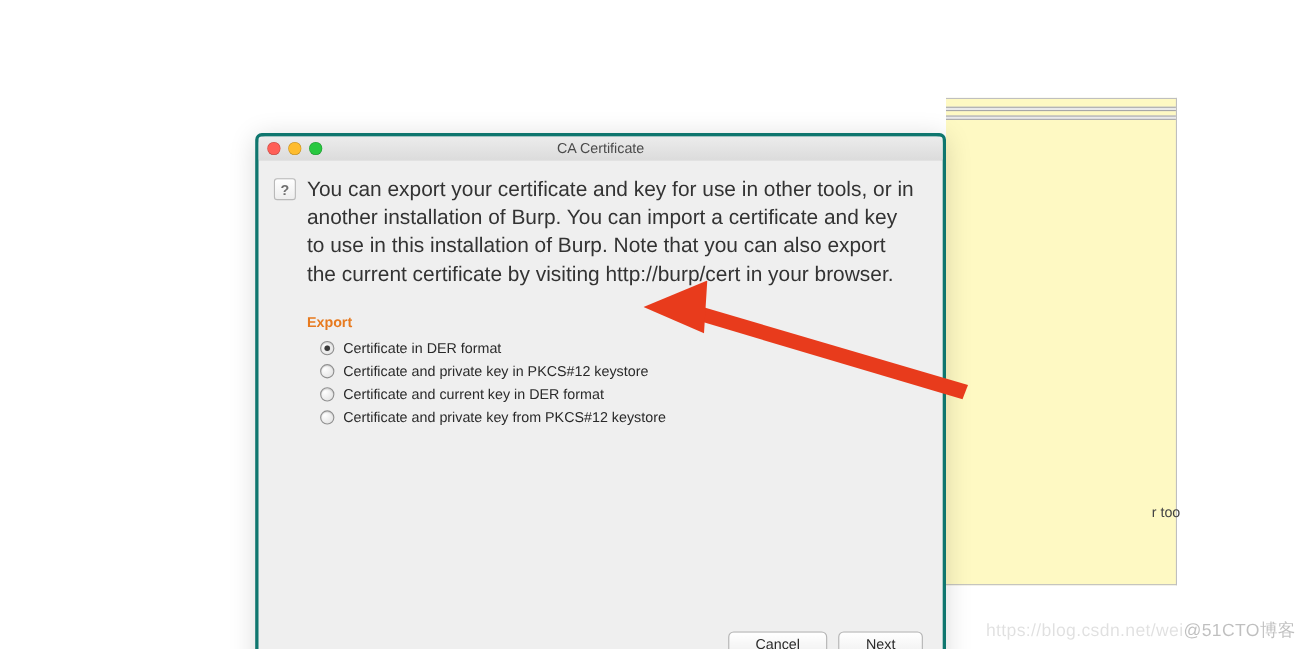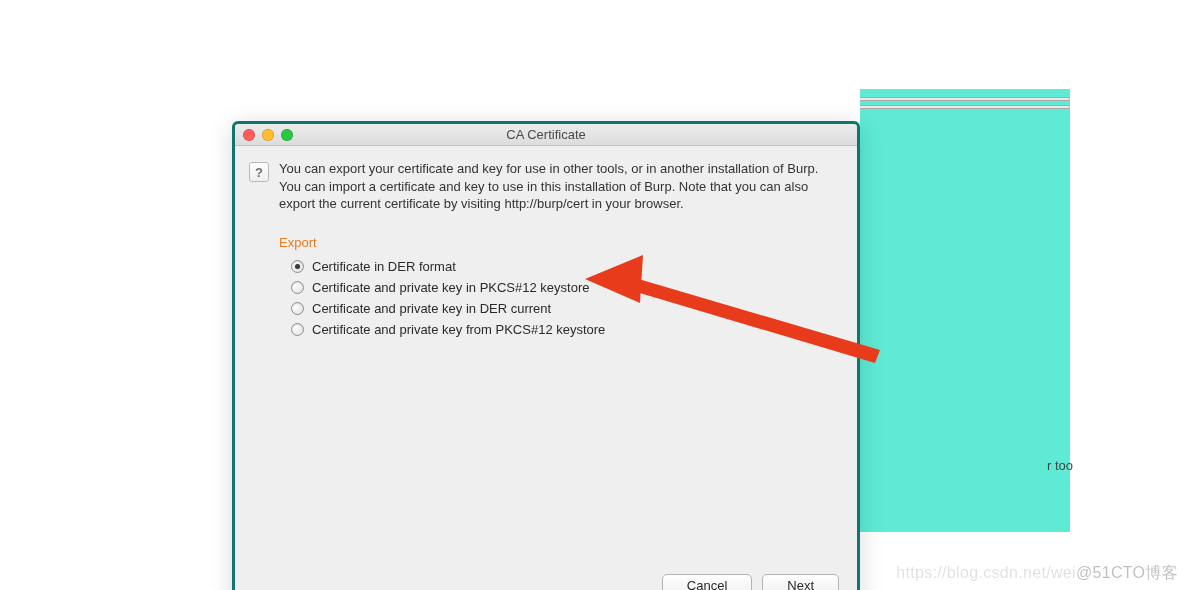--- a/index.html
+++ b/index.html
@@ -18,21 +18,21 @@
 
   
   .bg-page {
     position: absolute;
     left: 860px;
     top: 89px;
     width: 210px;
     height: 443px;
     border: 1px solid #bfbfbf;
     border-left: none;
-    background: #5eead4;
+    background: #fef9c3;
   }
   .bg-page .stripe {
     position: absolute;
     left: 0;
     right: 0;
     border-top: 1px solid #a8a8a8;
     border-bottom: 1px solid #a8a8a8;
     height: 4px;
     background: #eaeaea;
   }
@@ -113,26 +113,26 @@
     font-size: 13px;
     color: #6e6e6e;
     margin-top: 2px;
   }
   .body {
     flex: 1;
   }
   .intro {
     line-height: 1.35;
     color: #333;
-    font-size: 13px;
+    font-size: 19px;
   }
 
   .section-heading {
     color: #e77a1f; 
-    font-weight: normal;
+    font-weight: bold;
     font-size: 13px;
     margin-top: 22px;
     margin-bottom: 6px;
   }
 
   .radio-row {
     display: flex;
     align-items: center;
     gap: 8px;
     padding: 3px 0 3px 12px;
@@ -230,21 +230,21 @@
         <span>Certificate in DER format</span>
       </div>
       <div class="radio-row">
         <span class="radio"></span>
         <span>Certificate and private key in PKCS#12 keystore</span>
       </div>
 
 
       <div class="radio-row">
         <span class="radio"></span>
-        <span>Certificate and private key in DER current</span>
+        <span>Certificate and current key in DER format</span>
       </div>
       <div class="radio-row">
         <span class="radio"></span>
         <span>Certificate and private key from PKCS#12 keystore</span>
       </div>
     </div>
 
     <div class="button-row">
       <div class="btn">Cancel</div>
       <div class="btn">Next</div>

